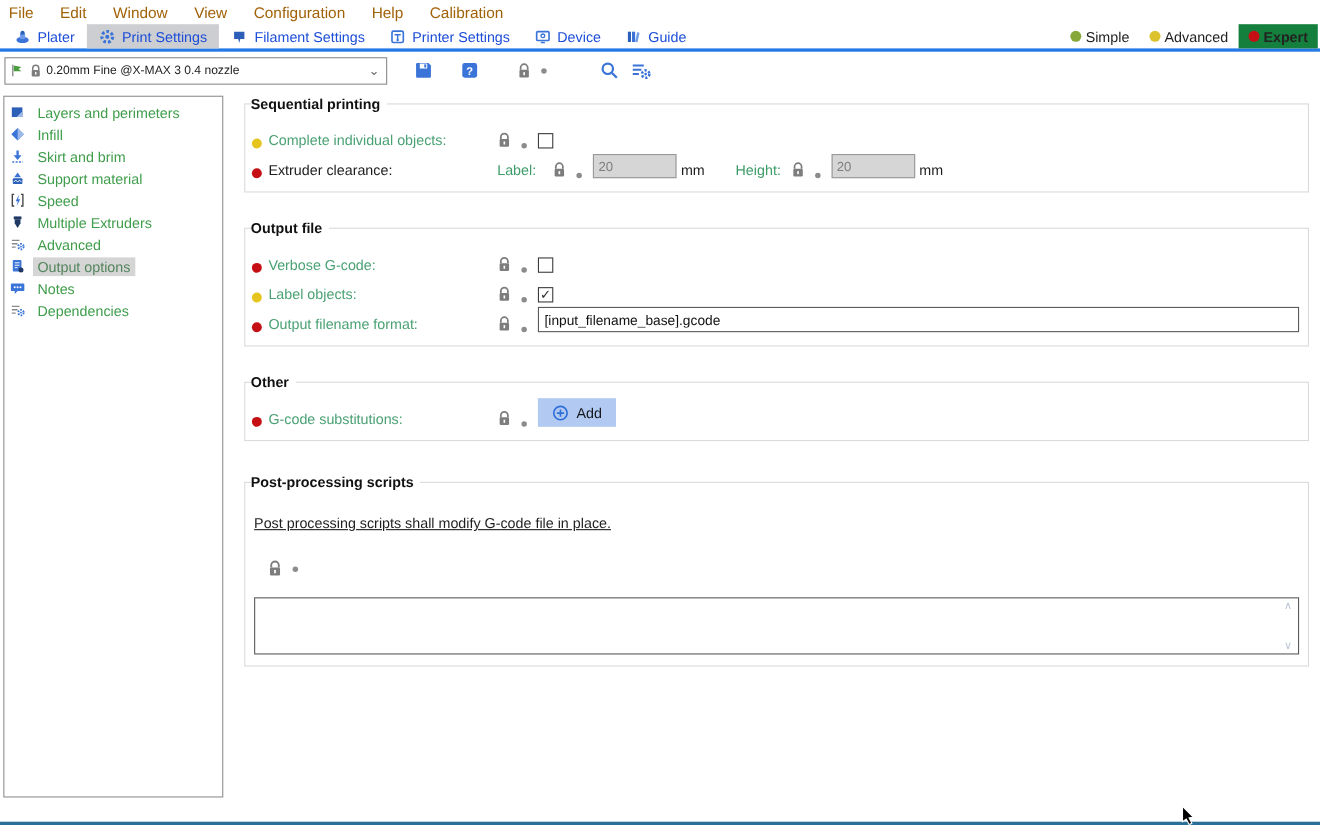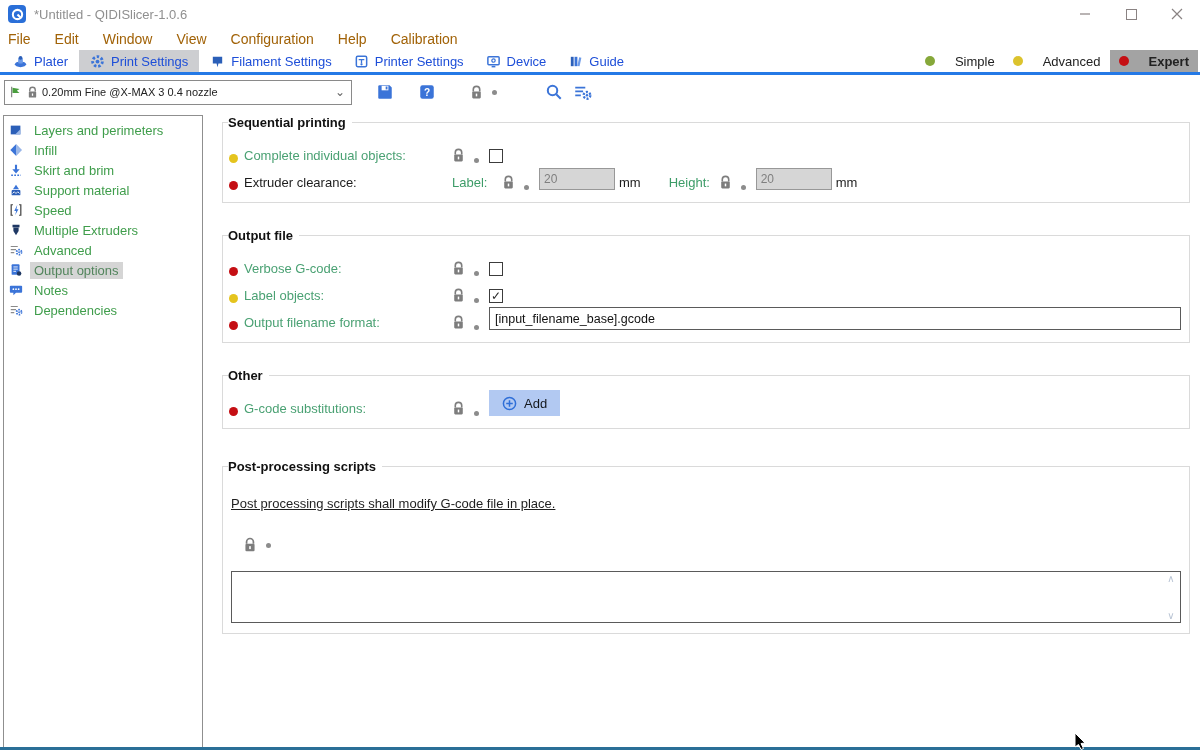--- a/index.html
+++ b/index.html
@@ -18,22 +18,22 @@
 
   
   .menubar { height:22px; display:flex; align-items:center; padding-left:8px; gap:24px; }
   .menu-item { font-size:14px; color:#a16207; }
 
   
   .tabbar { height:25px; display:flex; align-items:stretch; border-bottom:3px solid #2479e6; padding-left:2px; }
   .tab { display:flex; align-items:center; gap:6px; padding:0 11px; font-size:13px; color:#1d4ed8; }
   .tab.selected { background:#cdced1; }
   .modes { margin-left:auto; display:flex; align-items:stretch; padding-right:2px; }
-  .mode { display:flex; align-items:center; gap:20px; padding:0 9px; font-size:13px; }
-  .mode.selected { background:#a3a3a3; font-weight:bold; }
+  .mode { display:flex; align-items:center; gap:4px; padding:0 9px; font-size:13px; }
+  .mode.selected { background:#15803d; font-weight:bold; }
   .mode-dot { width:10px; height:10px; border-radius:50%; }
 
   
   .toolbar { height:34px; display:flex; align-items:center; padding-left:4px; }
   .preset-select { width:348px; height:25px; border:1px solid #8a8a8a; background:#fff;
     display:flex; align-items:center; padding:0 4px; gap:4px; }
   .preset-text { font-size:11px; flex:1; white-space:nowrap; overflow:hidden; }
   .chevron { color:#666; font-size:12px; padding:0 2px; }
   .tb-icon { margin-left:24px; display:flex; align-items:center; }
   .lock-dot-pair { display:flex; align-items:center; margin-left:34px; }
@@ -78,44 +78,20 @@
 
   .bottom-line { position:absolute; left:0; right:0; bottom:0; height:3px; background:#2a6f97; }
   .cursor { position:absolute; left:1074px; top:733px; }
   svg { display:block; }
 </style>
 </head>
 <body>
 
 <div class="app">
 
-  <div class="titlebar">
-    <div class="app-icon">
-      <svg width="13" height="13" viewBox="0 0 14 14">
-          <circle cx="7" cy="7" r="5" fill="none" stroke="#fff" stroke-width="2.2"></circle>
-          <path d="M7 7l4 4" stroke="#fff" stroke-width="2.2"></path>
-        </svg>
-    </div>
-    <span class="title-text">*Untitled - QIDISlicer-1.0.6</span>
-    <div class="win-controls">
-      <div class="win-btn">
-          <svg width="12" height="12" viewBox="0 0 12 12">
-            <path d="M1 6h10" stroke="#8a8383" stroke-width="1.2"></path>
-          </svg>
-        </div>
-      <div class="win-btn">
-          <div class="win-box"></div>
-        </div>
-      <div class="win-btn">
-          <svg width="12" height="12" viewBox="0 0 12 12">
-            <path d="M1 1l10 10M11 1L1 11" stroke="#8a8383" stroke-width="1.2"></path>
-          </svg>
-        </div>
-    </div>
-  </div>
 
   <div class="menubar">
     <span class="menu-item">File</span>
     <span class="menu-item">Edit</span>
     <span class="menu-item">Window</span>
     <span class="menu-item">View</span>
     <span class="menu-item">Configuration</span>
     <span class="menu-item">Help</span>
     <span class="menu-item">Calibration</span>
   </div>

